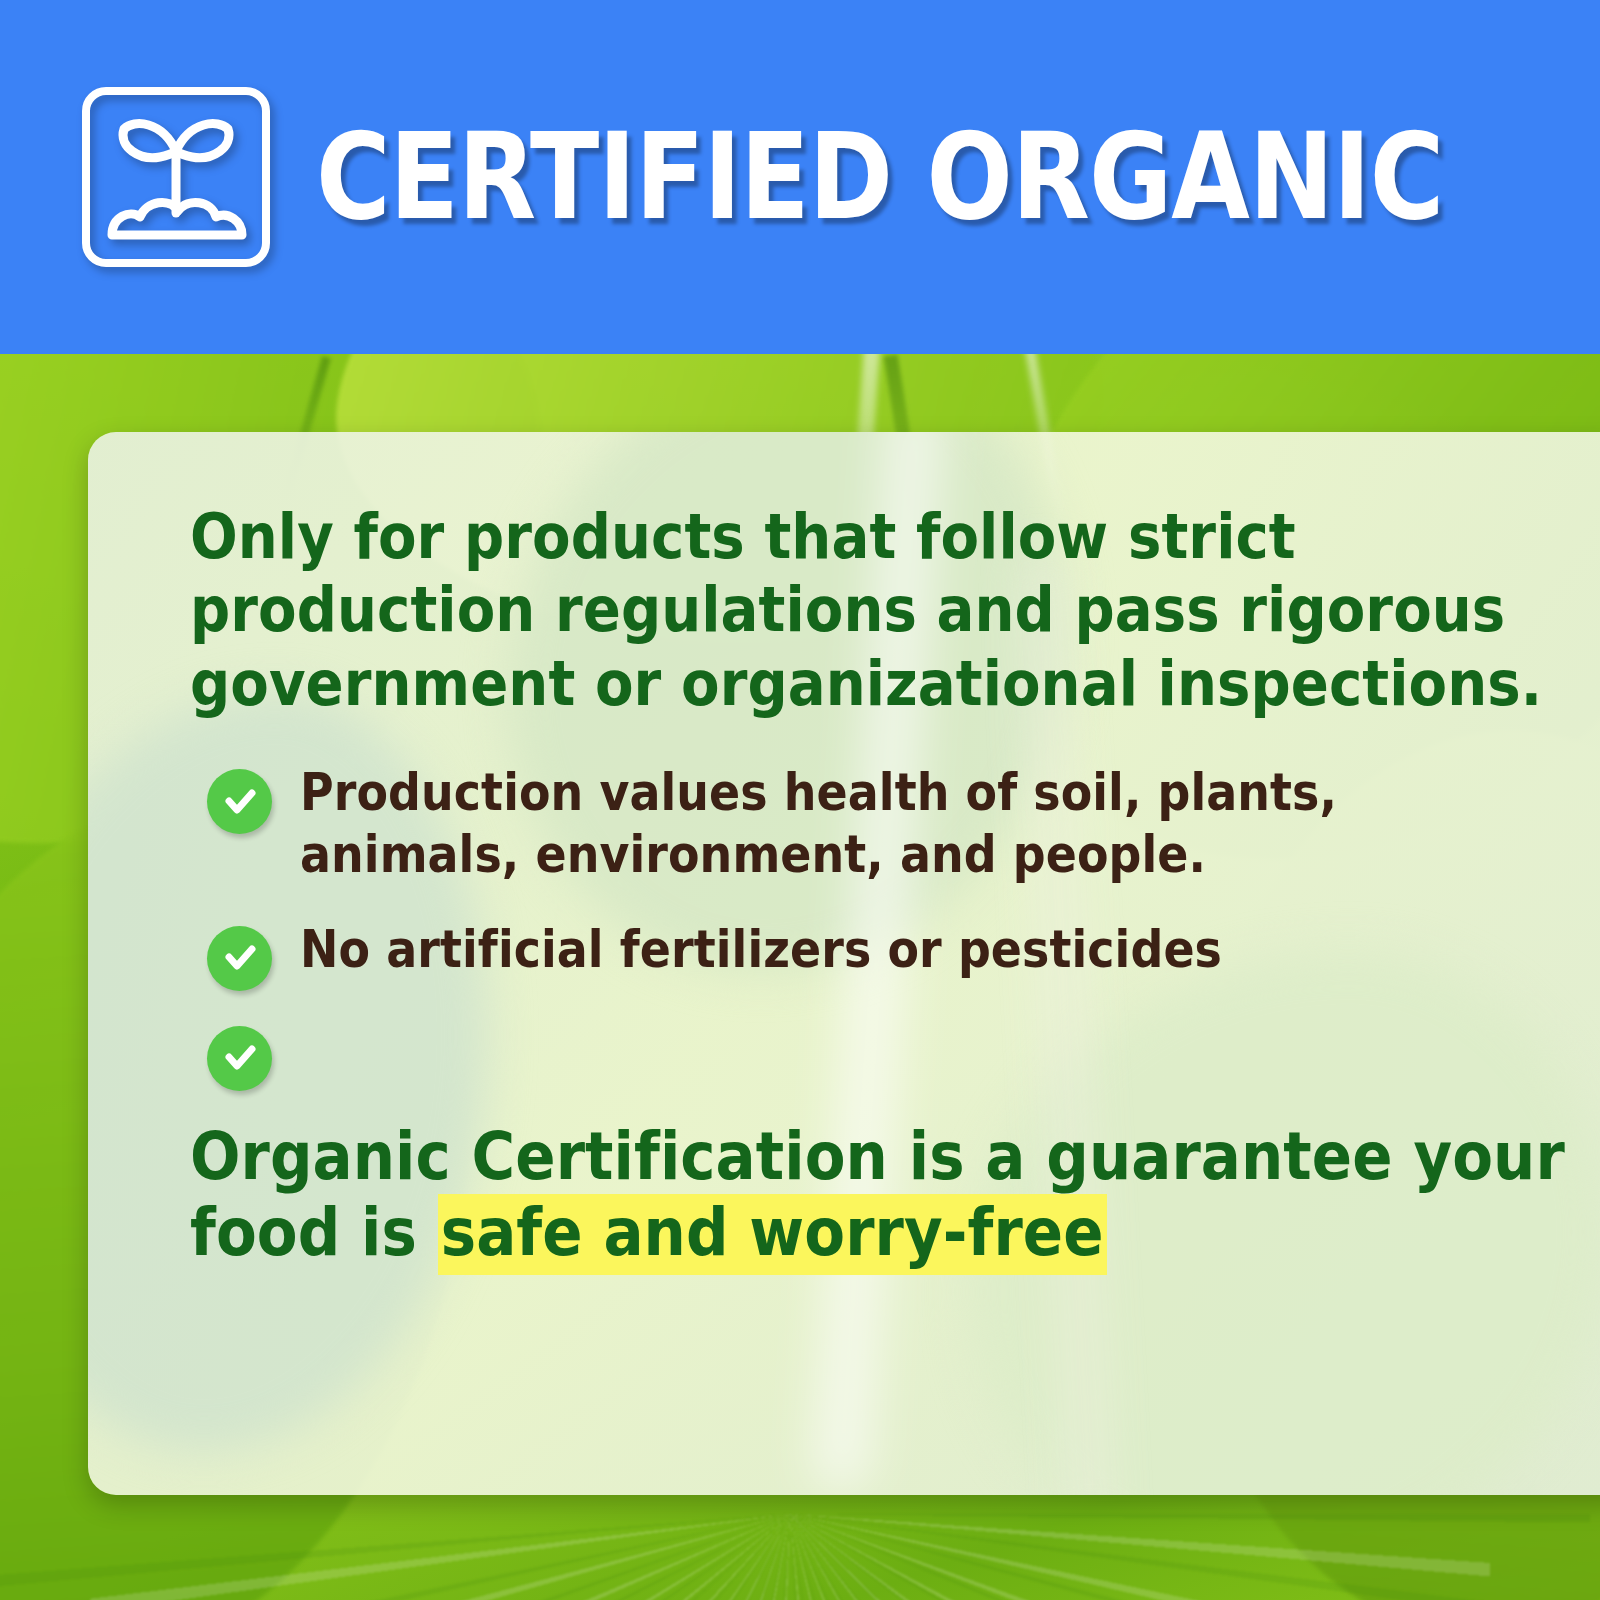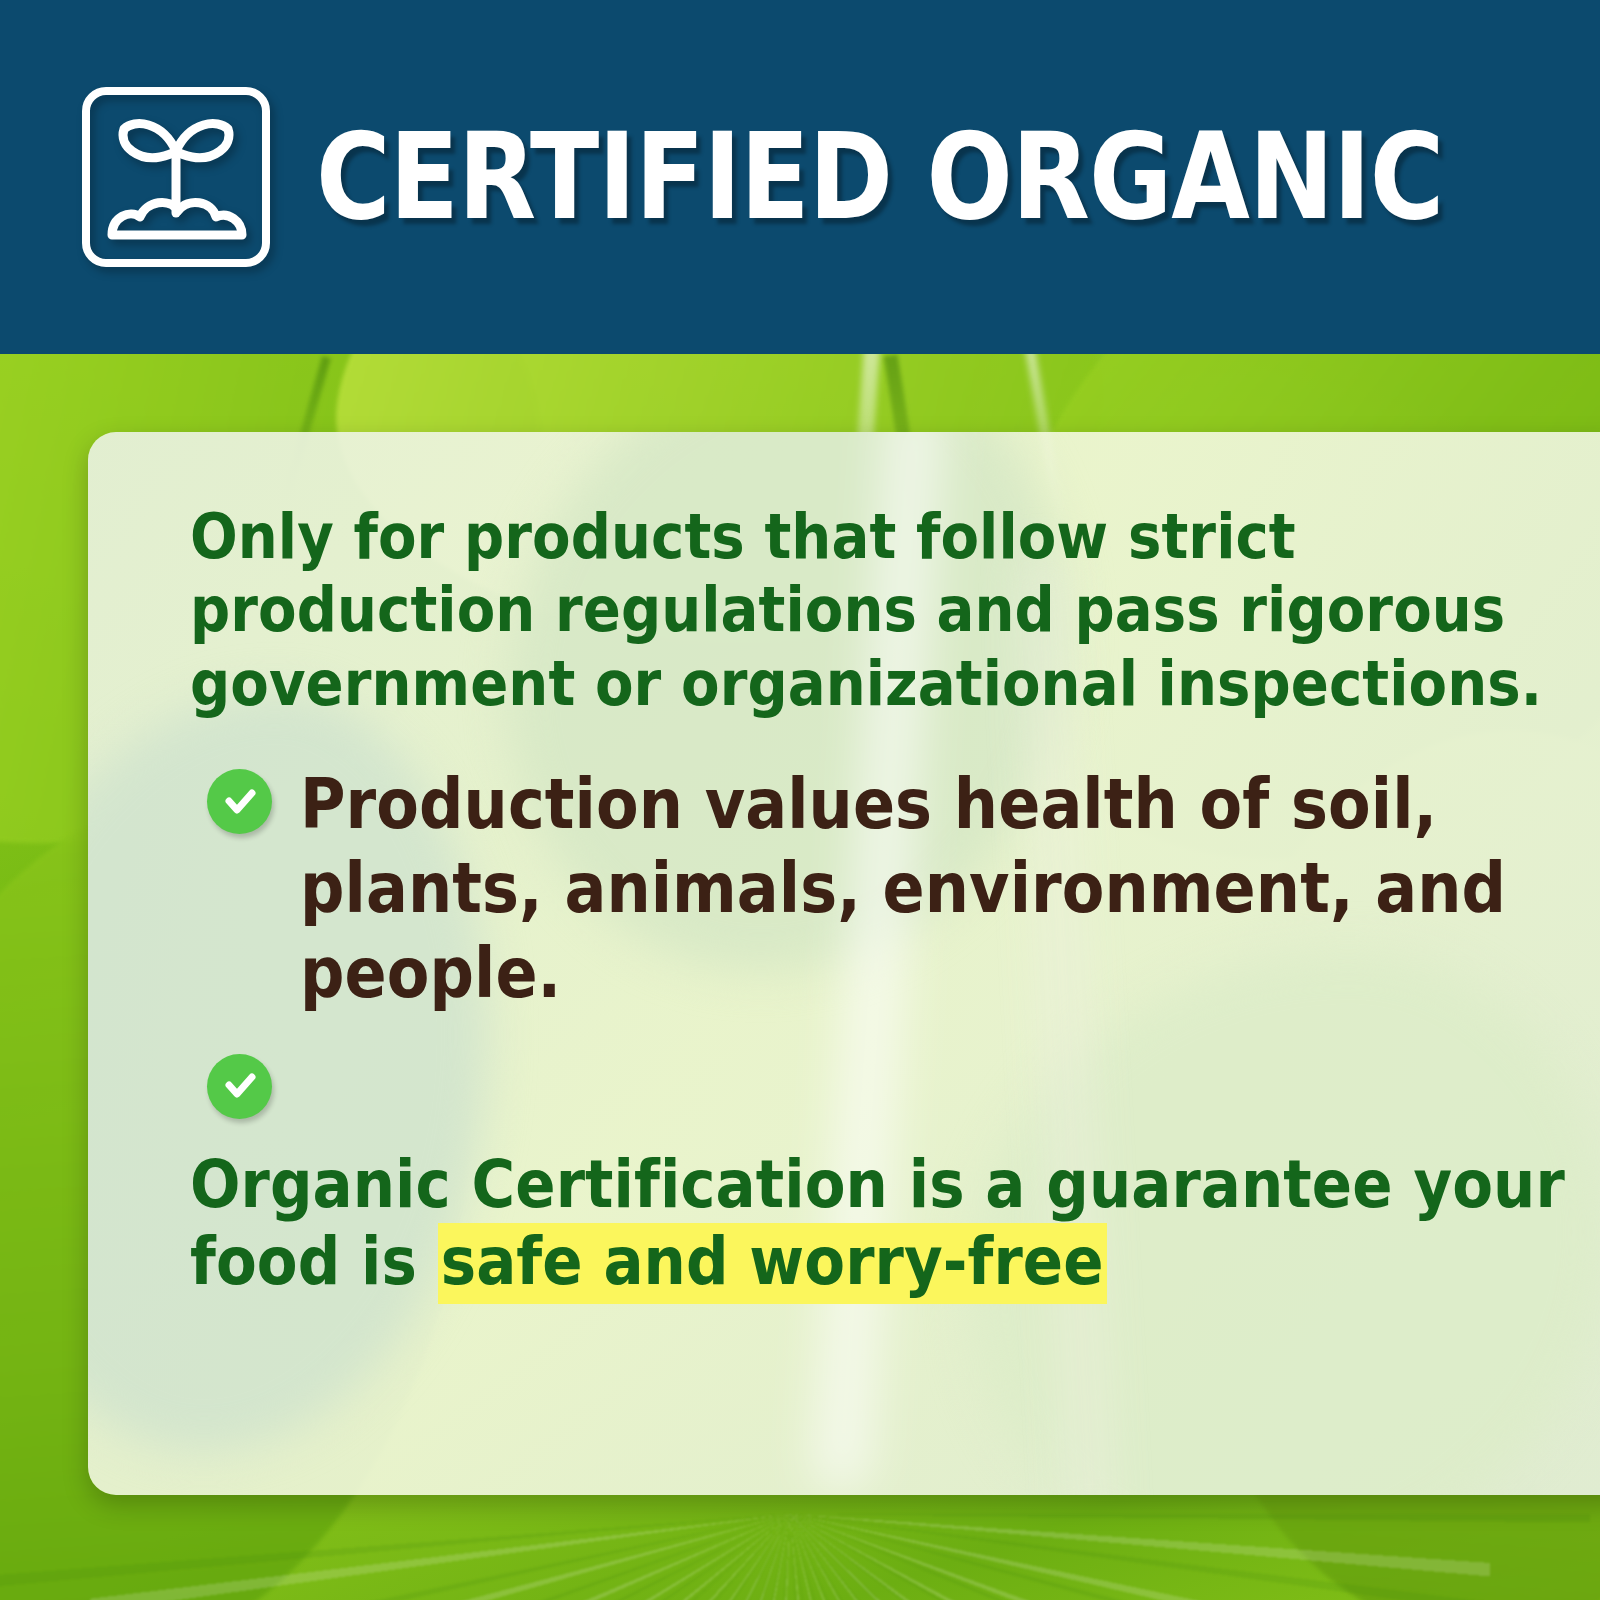--- a/index.html
+++ b/index.html
@@ -65,21 +65,21 @@
   .darkvein {
     position:absolute;
     background:linear-gradient(to bottom, rgba(45,110,5,.45), rgba(45,110,5,0));
     filter:blur(2px);
   }
 
   
   #header {
     position:absolute; left:0; top:0;
     width:1600px; height:354px;
-    background:#0c4a6e;
+    background:#3b82f6;
     display:flex; align-items:center;
     z-index:5;
   }
   #seedling-badge {
     margin-left:78px;
     width:196px; height:184px;
     flex:0 0 auto;
     filter:drop-shadow(4px 5px 4px rgba(0,0,0,.28));
   }
   #header-title {
@@ -155,21 +155,21 @@
     background:#54C948;
     margin:7px 28px 0 17px;
     display:flex; align-items:center; justify-content:center;
     box-shadow:2px 4px 5px rgba(0,0,0,.20);
   }
   .check-badge svg { display:block; }
   .bullet-text {
     color:#3C2115;
     font-family:"Liberation Sans Narrow","DejaVu Sans Condensed","Liberation Sans", sans-serif;
     font-weight:bold;
-    font-size:69px;
+    font-size:51px;
     line-height:1.22;
     letter-spacing:.1px;
   }
 
   
   #closing {
     margin-top:26px;
     color:#14661B;
     font-family:"Liberation Sans Narrow","DejaVu Sans Condensed","Liberation Sans", sans-serif;
     font-weight:bold;
@@ -242,20 +242,28 @@
 
       <div class="bullet-row">
         <span class="check-badge">
           <svg width="40" height="40" viewBox="0 0 40 40" xmlns="http://www.w3.org/2000/svg">
             <path d="M9 19 L17 28 L32 11" fill="none" stroke="#ffffff" stroke-width="7" stroke-linecap="round" stroke-linejoin="round"></path>
           </svg>
         </span>
         <span class="bullet-text">Production values health of soil, plants, animals, environment, and people.</span>
       </div>
 
+      <div class="bullet-row compact">
+        <span class="check-badge">
+          <svg width="40" height="40" viewBox="0 0 40 40" xmlns="http://www.w3.org/2000/svg">
+            <path d="M9 19 L17 28 L32 11" fill="none" stroke="#ffffff" stroke-width="7" stroke-linecap="round" stroke-linejoin="round"></path>
+          </svg>
+        </span>
+        <span class="bullet-text">No artificial fertilizers or pesticides</span>
+      </div>
 
 
       <div class="bullet-row compact">
         <span class="check-badge">
           <svg width="40" height="40" viewBox="0 0 40 40" xmlns="http://www.w3.org/2000/svg">
             <path d="M9 19 L17 28 L32 11" fill="none" stroke="#ffffff" stroke-width="7" stroke-linecap="round" stroke-linejoin="round"></path>
           </svg>
         </span>
       </div>
 

